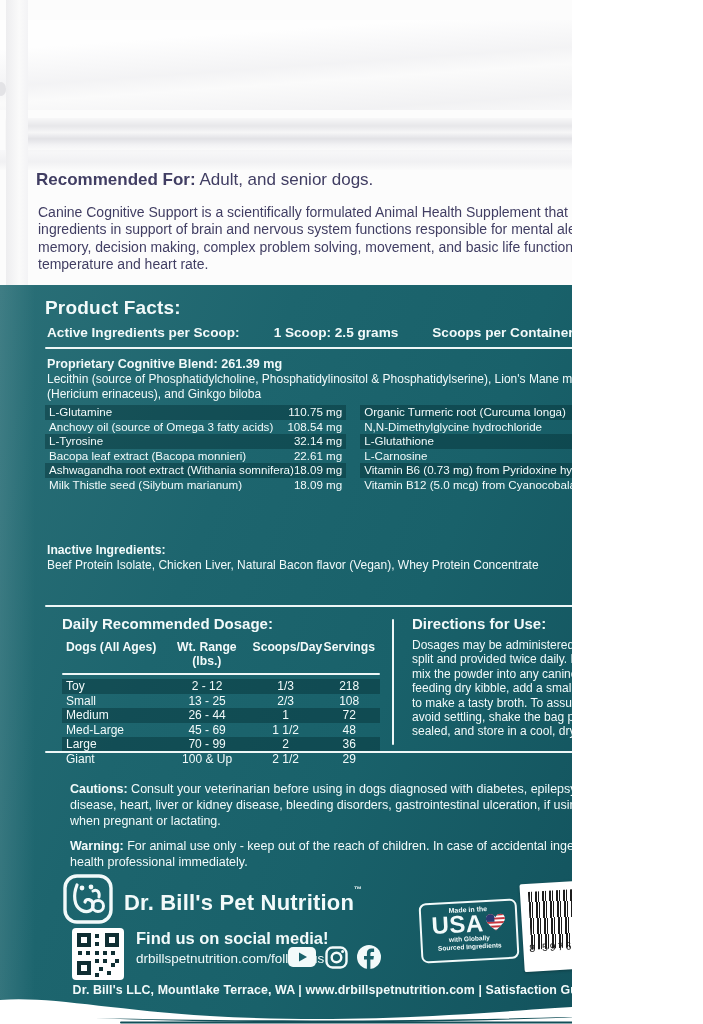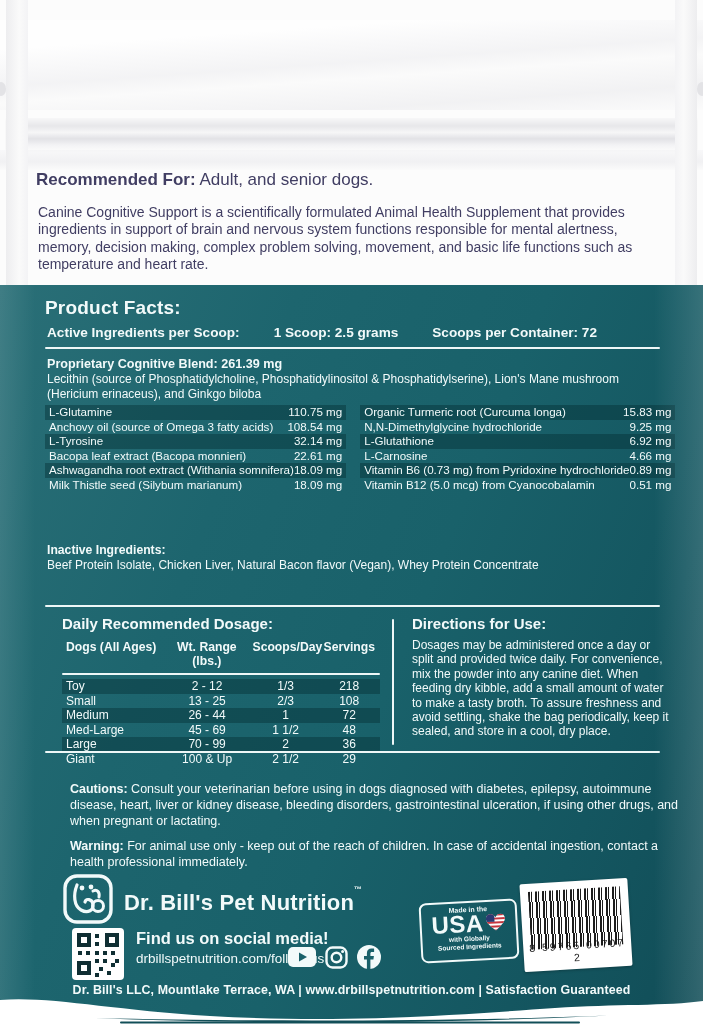--- a/index.html
+++ b/index.html
@@ -1,16 +1,16 @@
 <!DOCTYPE html>
 <html><head>
 <meta charset="utf-8">
 <style>
   html,body{margin:0;padding:0;background:#ffffff;}
-  .stage{position:relative;width:703px;height:1024px;overflow:hidden;
+  .stage{position:relative;width:572px;height:1024px;overflow:hidden;
          font-family:"Liberation Sans","DejaVu Sans",sans-serif;background:#fdfdfd;}
 
   
   .bag-top{position:absolute;left:0;top:0;width:703px;height:285px;background:#fcfcfc;}
   .crease1{position:absolute;left:0;top:20px;width:703px;height:90px;
            background:linear-gradient(176deg,#ffffff 20%,#f1f1f3 48%,#fafafa 60%,#efeff1 82%,#fbfbfb);opacity:.8;}
   .crease2{position:absolute;left:0;top:150px;width:703px;height:20px;
            background:linear-gradient(#f6f6f8,#ececef 60%,#fafafa);opacity:.7;}
   .zip-seal{position:absolute;left:6px;top:118px;width:691px;height:32px;
             background:linear-gradient(#f7f7f8,#e7e7ea 25%,#f6f6f7 45%,#e2e2e6 65%,#f3f3f5 85%,#fafafa);

